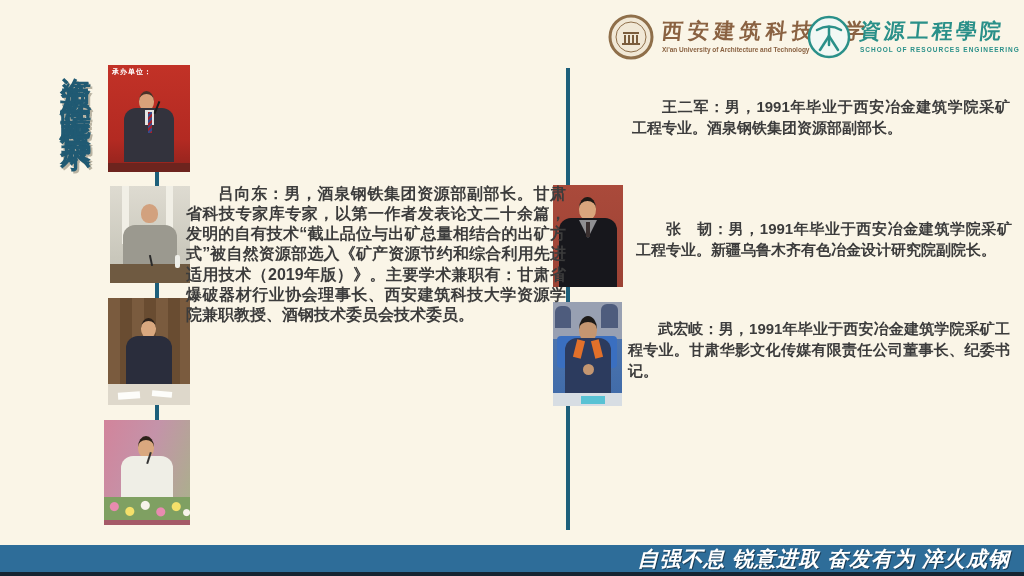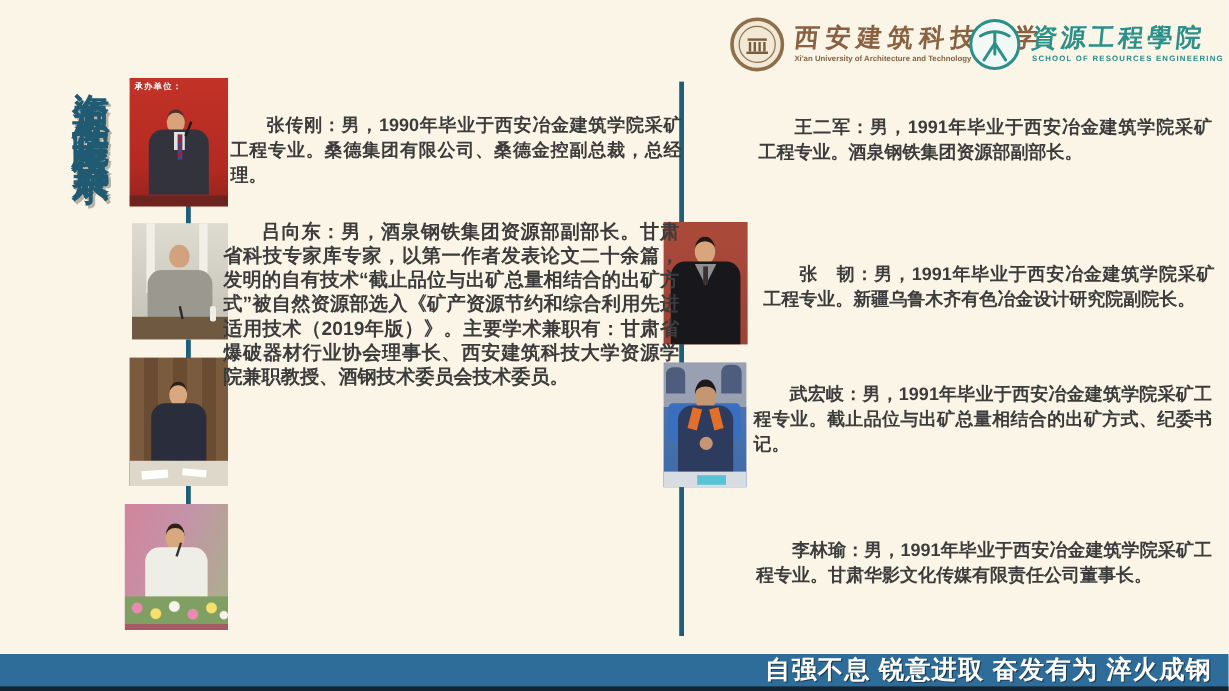--- a/index.html
+++ b/index.html
@@ -103,21 +103,21 @@
   .p6 .fig-head{left:26px; top:14px; width:18px; height:20px; background:#c49671; border-top:6px solid #1d1a18;}
   .p6 .fig-body{left:12px; top:36px; width:46px; height:56px; background:#2c3b5e;}
   .p6 .collar-l{left:22px; top:38px; width:8px; height:18px; background:#e2702a; transform:rotate(14deg);}
   .p6 .collar-r{left:40px; top:38px; width:8px; height:18px; background:#e2702a; transform:rotate(-14deg);}
   .p6 .hands{left:30px; top:62px; width:11px; height:11px; background:#c49671; border-radius:50%;}
   .p6 .table{left:0; bottom:0; width:100%; height:13px; background:#d7dde3;}
   .p6 .paper{left:28px; bottom:2px; width:24px; height:8px; background:#59c2d4;}
   
   .banner{
     position:absolute; left:0; bottom:0; width:100%; height:27px;
-    background:#2e6d99; border-bottom:4px solid #152431; z-index:4;
+    background:#2e6d99; border-bottom:4px solid #152431; z-index:4;font-style:italic;
   }
   .motto{
     position:absolute; right:14px; top:0; line-height:27px;
     color:#ffffff; font-weight:bold; font-size:21px; letter-spacing:1px;
     text-shadow:1px 1px 0 #1b3c55;
   }
 </style>
 </head>
 <body>
 
@@ -208,25 +208,23 @@
     <div class="chairback"></div>
     <div class="fig-head"></div>
     <div class="fig-body"></div>
     <div class="collar-l"></div>
     <div class="collar-r"></div>
     <div class="hands"></div>
     <div class="table"></div>
     <div class="paper"></div>
   </div>
 
-  <div class="bio" style="left:192px; top:94px; width:376px;">张传刚：男，1990年毕业于西安冶金建筑学院采矿工程专业。桑德集团有限公司、桑德金控副总裁，总经理。</div>
   <div class="bio bio-long" style="left:186px; top:184px; width:380px;">吕向东：男，酒泉钢铁集团资源部副部长。甘肃省科技专家库专家，以第一作者发表论文二十余篇，发明的自有技术“截止品位与出矿总量相结合的出矿方式”被自然资源部选入《矿产资源节约和综合利用先进适用技术（2019年版）》。主要学术兼职有：甘肃省爆破器材行业协会理事长、西安建筑科技大学资源学院兼职教授、酒钢技术委员会技术委员。</div>
 
   <div class="bio" style="left:632px; top:96px; width:378px;">王二军：男，1991年毕业于西安冶金建筑学院采矿工程专业。酒泉钢铁集团资源部副部长。</div>
   <div class="bio" style="left:636px; top:218px; width:376px;">张　韧：男，1991年毕业于西安冶金建筑学院采矿工程专业。新疆乌鲁木齐有色冶金设计研究院副院长。</div>
-  <div class="bio" style="left:628px; top:318px; width:382px;">武宏岐：男，1991年毕业于西安冶金建筑学院采矿工程专业。截止品位与出矿总量相结合的出矿方式、纪委书记。</div>
-  <div class="bio" style="left:630px; top:448px; width:380px;">李林瑜：男，1991年毕业于西安冶金建筑学院采矿工程专业。甘肃华影文化传媒有限责任公司董事长。</div>
+  <div class="bio" style="left:628px; top:318px; width:382px;">武宏岐：男，1991年毕业于西安冶金建筑学院采矿工程专业。甘肃华影文化传媒有限责任公司董事长、纪委书记。</div>
 
   <div class="banner">
     <div class="motto">自强不息 锐意进取 奋发有为 淬火成钢</div>
   </div>
 
 </div>
 
 </body></html>

